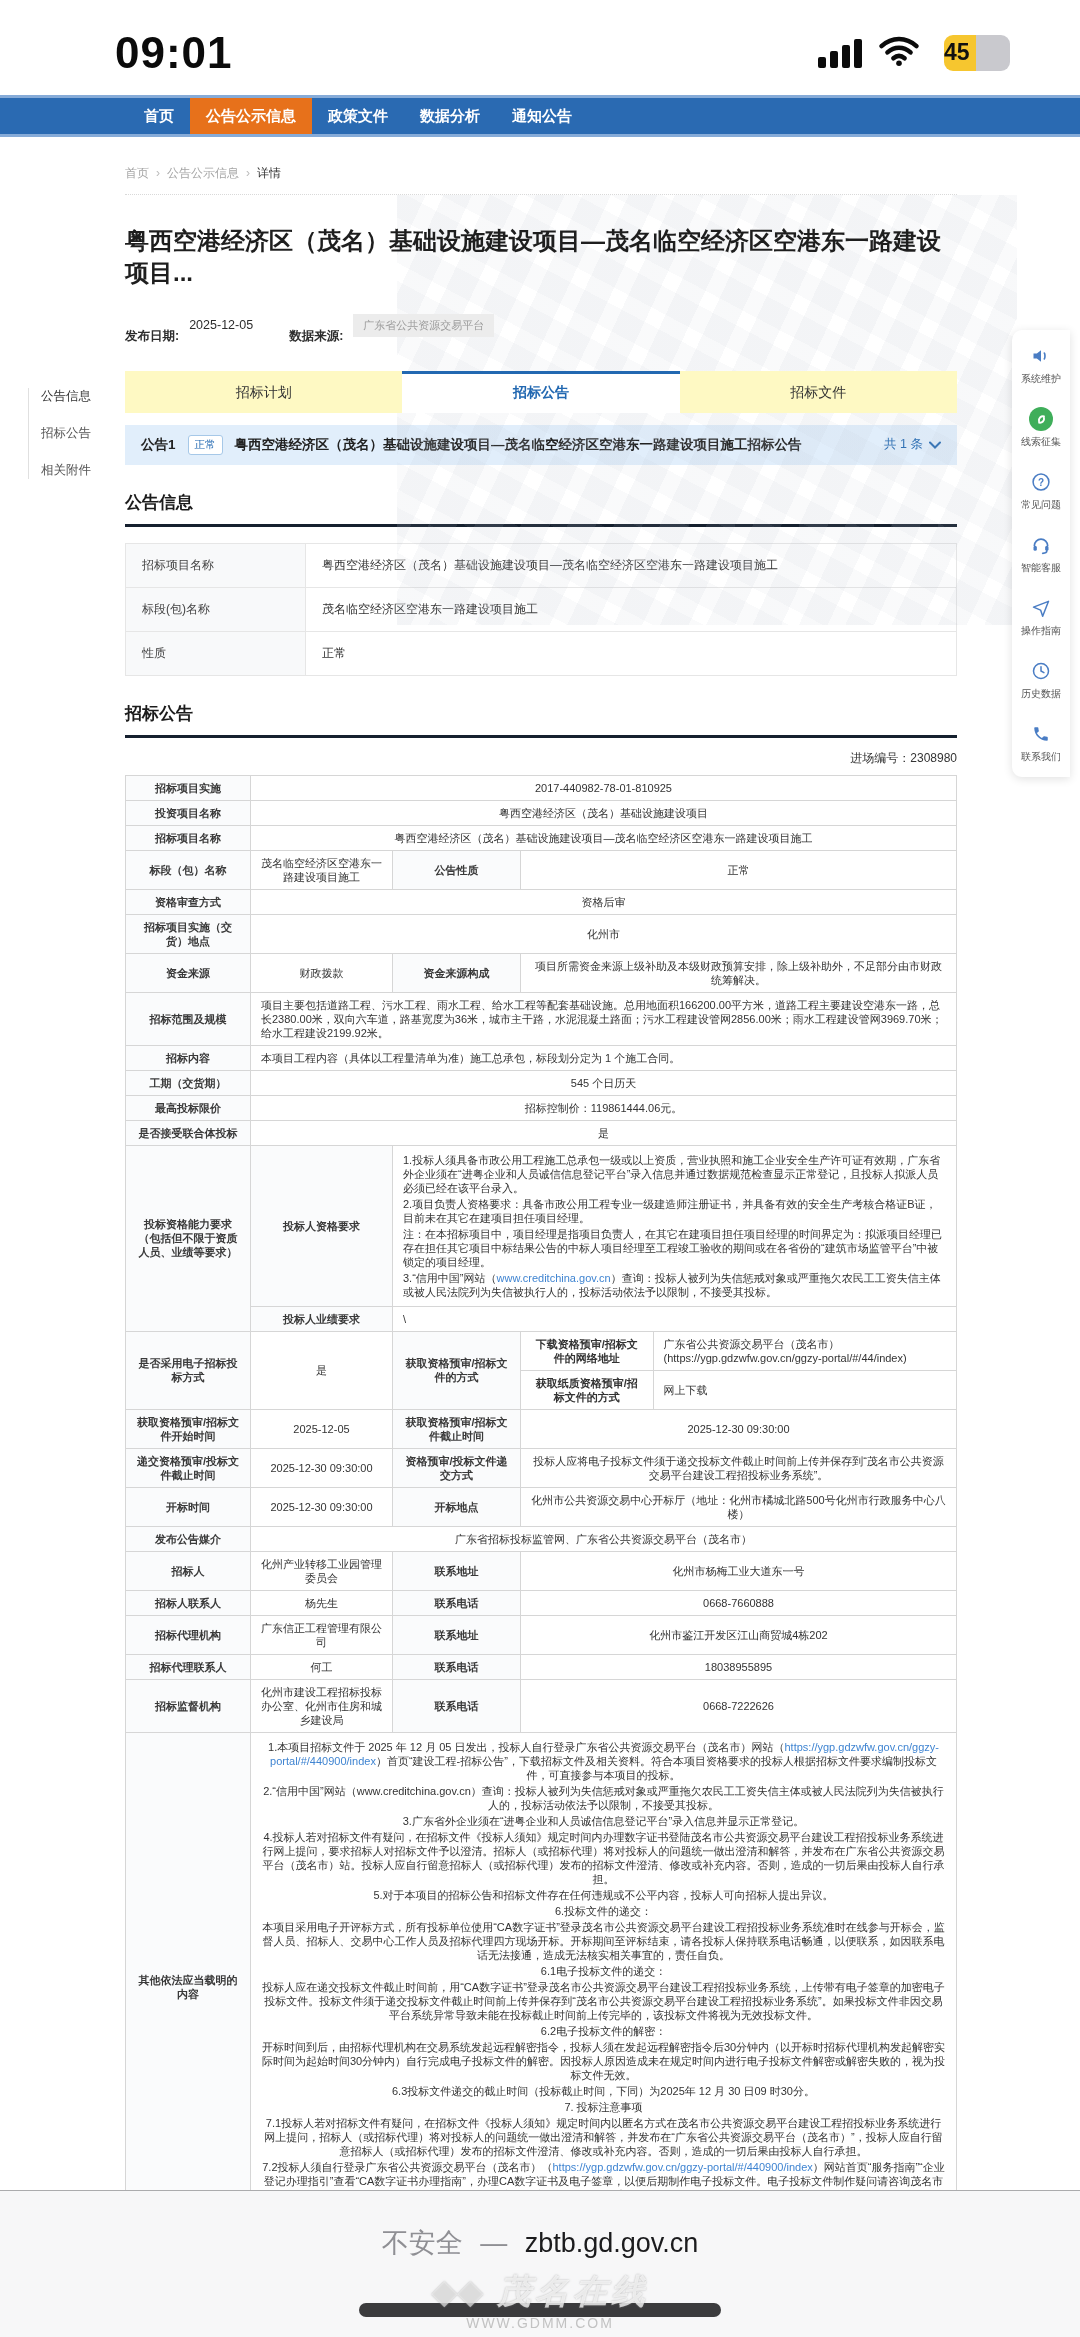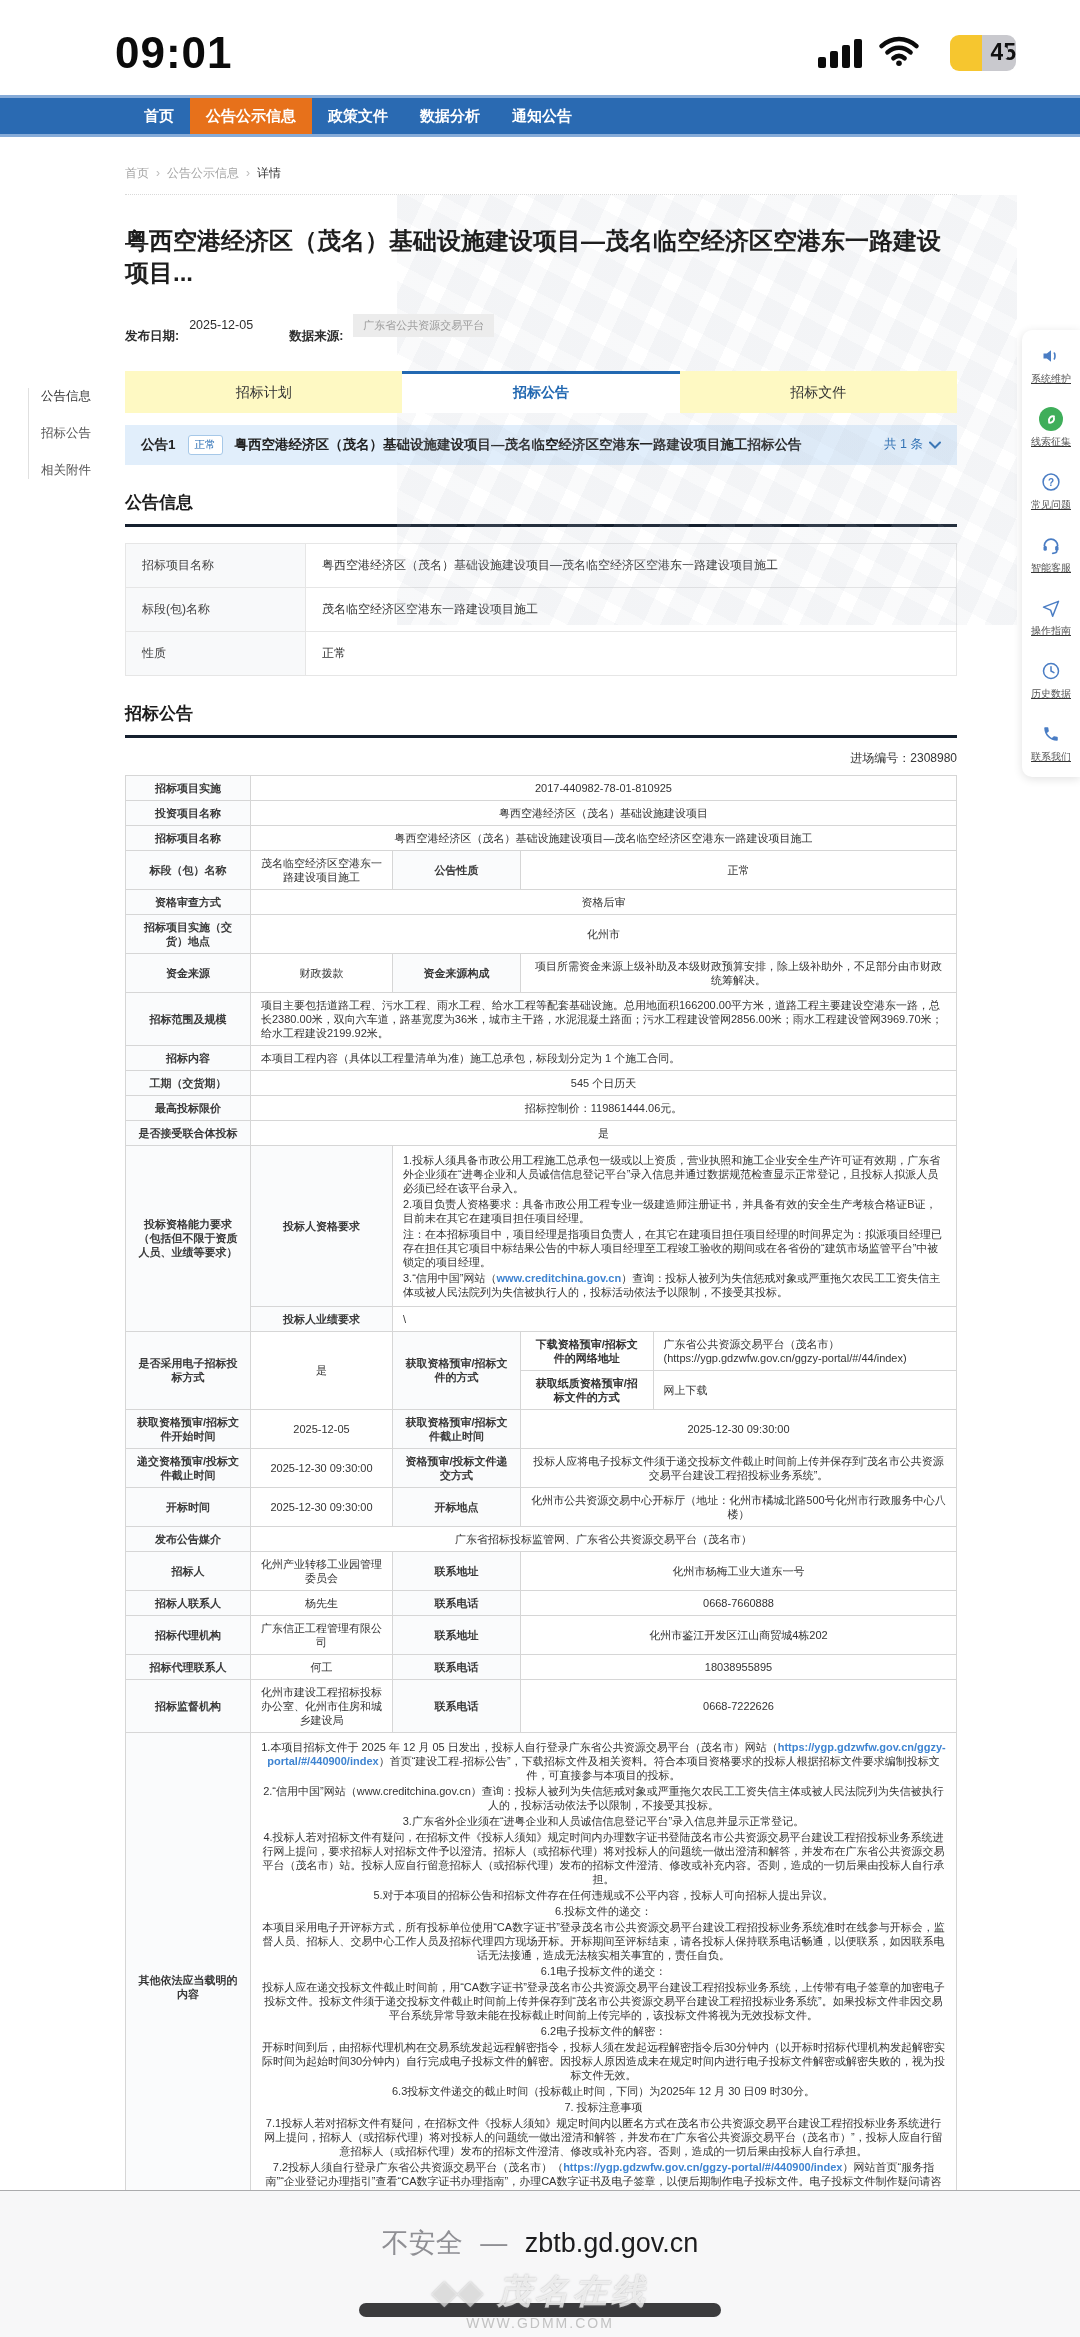--- a/index.html
+++ b/index.html
@@ -7,22 +7,22 @@
   .screen { position:relative; width:1080px; height:2337px; overflow:hidden; background:#fff; }
 
   
   .status-bar { height:95px; display:flex; align-items:center; justify-content:space-between; padding:10px 70px 0 115px; background:#fff; }
   .sb-time { font-size:44px; font-weight:700; color:#0b0b0b; letter-spacing:1px; }
   .sb-right { display:flex; align-items:center; gap:16px; }
   .sig { display:flex; align-items:flex-end; gap:4px; height:30px; }
   .sig i { display:block; width:8px; background:#0b0b0b; border-radius:2px; }
   .sig i:nth-child(1){height:11px}.sig i:nth-child(2){height:17px}.sig i:nth-child(3){height:23px}.sig i:nth-child(4){height:29px}
   .battery { position:relative; width:74px; height:36px; }
-  .bat-body { position:absolute; left:14px; top:0; width:66px; height:36px; border-radius:9px;
-      background:linear-gradient(to right,#f6c62f 0 48%,#c9c9ce 48% 100%); display:flex; align-items:center; justify-content:flex-end; }
+  .bat-body { position:absolute; left:8px; top:0; width:66px; height:36px; border-radius:9px;
+      background:linear-gradient(to right,#f6c62f 0 48%,#c9c9ce 48% 100%); display:flex; align-items:center; justify-content:flex-start; }
   .bat-body span { font-size:23px; font-weight:700; color:#111; }
   .bat-nub { position:absolute; right:2px; top:12px; width:5px; height:12px; background:#c9c9ce; border-radius:0 4px 4px 0; }
 
   
   .navbar { height:42px; background:#2a6ab2; border-top:3px solid #86abd8; border-bottom:3px solid #86abd8; display:flex; align-items:stretch; padding-left:128px; }
   .nav-item { display:flex; align-items:center; padding:0 16px; color:#fff; font-size:15px; font-weight:700; cursor:pointer; }
   .nav-item.active { background:#e7711b; }
 
   
   .breadcrumb { margin:16px 123px 0 125px; padding:12px 0 12px; font-size:12px; color:#a5a5a5; border-bottom:1px dotted #d9d9d9; }
@@ -65,38 +65,38 @@
   
   .big { margin-top:8px; table-layout:fixed; }
   .big td { border:1px solid #d6d6d6; font-size:11px; color:#333; padding:5px 10px; text-align:center; vertical-align:middle; line-height:14px; word-break:break-word; }
   .big td.lbl { background:#fafbfc; font-weight:700; color:#3a3a3a; }
   .big td.left { text-align:left; }
   .big .inner { width:100%; height:100%; border-collapse:collapse; }
   .big .inner td { border:0; }
   .big .inner tr + tr td { border-top:1px solid #d6d6d6; }
   .big .inner td.nlbl { font-weight:700; width:132px; border-right:1px solid #d6d6d6; }
   .big .nopad { padding:0; }
-  .blue { color:#3f84d1;font-weight:bold; }
+  .blue { color:#3f84d1; }
   .qual p { margin:2px 0; text-align:left; }
   .other p { margin:2px 0; text-align:center; }
 
   
   .att-tbl { margin-top:16px; }
   .att-tbl td { border:1px solid #e6e6e6; font-size:12px; padding:13px 16px; }
   .att-tbl td.lbl { background:#f8f9fa; width:180px; font-weight:700; color:#3a3a3a; }
   .att-link { color:#3c3c3c; cursor:pointer; }
   .dl-icon { display:inline-block; vertical-align:-3px; margin-left:8px; cursor:pointer; }
 
   
   .side-nav { position:absolute; left:28px; top:388px; border-left:1px solid #e0e0e0; padding-left:12px; display:flex; flex-direction:column; gap:20px; }
   .side-nav .sn-item { font-size:12.5px; color:#555; cursor:pointer; }
   .side-nav .sn-item:first-child { color:#333; }
 
   
-  .float-toolbar { position:absolute; right:0; top:330px; width:58px; background:#fff; border-radius:10px 0 0 10px; box-shadow:0 2px 10px rgba(0,0,0,.12); padding:14px 4px; display:flex; flex-direction:column; gap:22px; z-index:5;text-decoration:underline; }
+  .float-toolbar { position:absolute; right:10px; top:330px; width:58px; background:#fff; border-radius:10px 0 0 10px; box-shadow:0 2px 10px rgba(0,0,0,.12); padding:14px 4px; display:flex; flex-direction:column; gap:22px; z-index:5; }
   .ft-item { display:flex; flex-direction:column; align-items:center; gap:5px; cursor:pointer; }
   .ft-item .ic { width:24px; height:24px; color:#4a7dc4; display:flex; align-items:center; justify-content:center; }
   .ft-item .ic.green { background:#3fae5a; border-radius:50%; color:#fff; }
   .ft-item .lb { font-size:10px; color:#555; text-align:center; line-height:12px; }
 
   
   .browser-bar { position:absolute; left:0; bottom:0; width:1080px; height:147px; background:#f7f7f8; border-top:1px solid #ababad; z-index:10; }
   .url-line { margin-top:34px; text-align:center; font-size:27px; }
   .url-line .sec { color:#8f8f94;font-family:Liberation Mono, monospace; }
   .url-line .dash { color:#8f8f94; margin:0 10px; }

